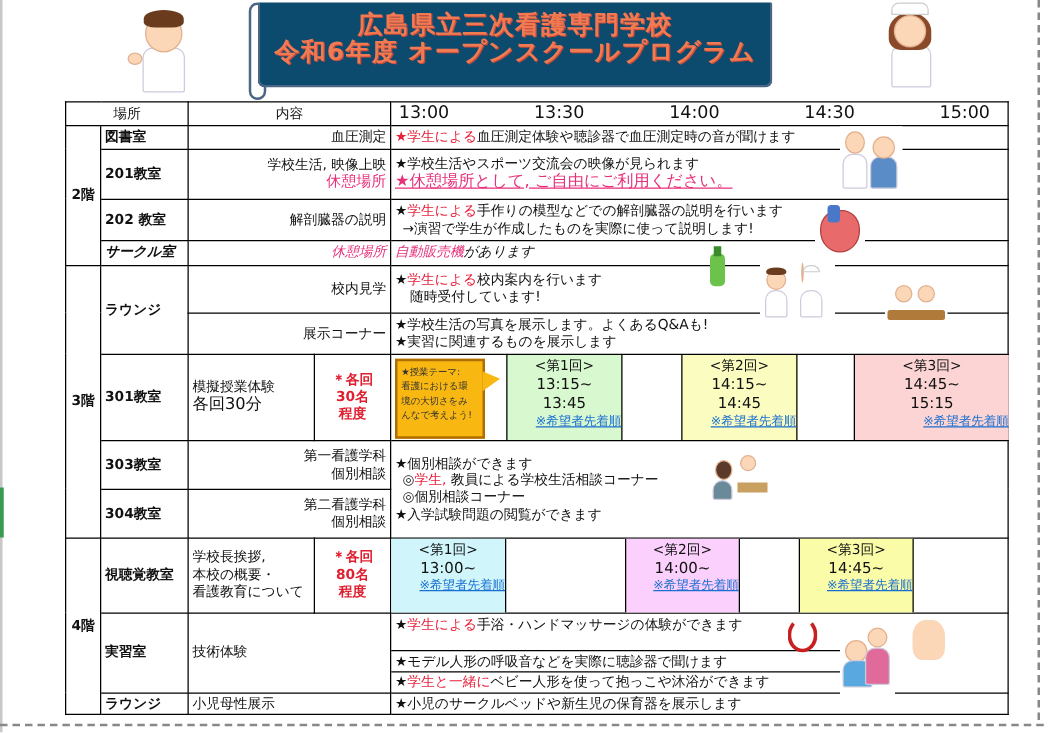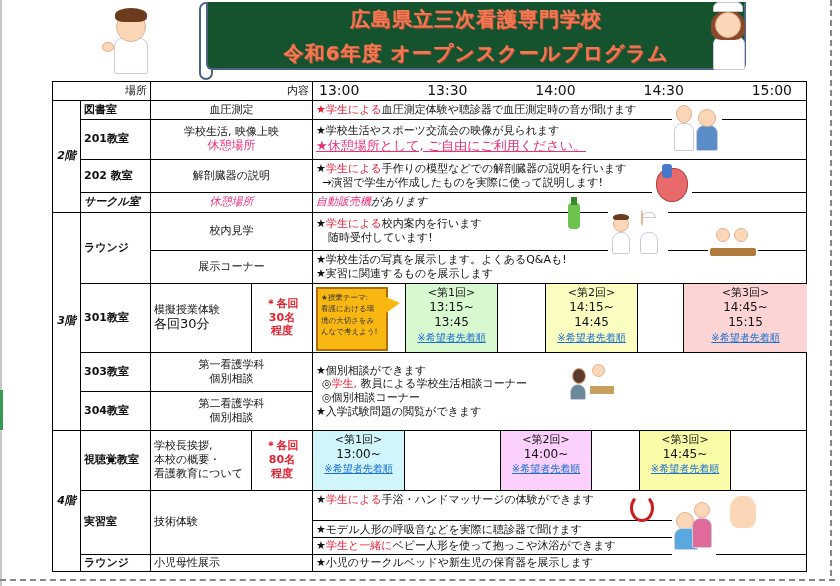--- a/index.html
+++ b/index.html
@@ -4,48 +4,48 @@
 <style>
   * { box-sizing: border-box; margin: 0; padding: 0; }
   html, body { width: 840px; height: 586px; overflow: hidden; background: #ffffff; }
   body { position: relative; font-family: "DejaVu Sans", "Liberation Sans", sans-serif; color: #111; }
 
   .edge-left { position: absolute; left: 0; top: 0; width: 2px; height: 586px; background: #c8c8c8; }
   .edge-left-mark { position: absolute; left: 0; top: 390px; width: 3px; height: 40px; background: #3a9b50; }
   .pagebreak-v { position: absolute; left: 830px; top: 0; height: 576px; border-left: 2px dashed #888; }
   .pagebreak-h { position: absolute; left: 0; top: 579px; width: 835px; border-top: 2px dashed #888; }
 
-  .banner { position: absolute; left: 206px; top: 2px; width: 540px; height: 68px;
-            border: 2px solid #4a6585; border-radius: 0 0 6px 6px; border-top: none; background: #14532d; }
+  .banner { position: absolute; left: 206px; top: 2px; width: 412px; height: 68px;
+            border: 2px solid #4a6585; border-radius: 0 0 6px 6px; border-top: none; background: #0c4a6e; }
   .scroll-roll { position: absolute; left: 199px; top: 2px; width: 14px; height: 78px;
                  border: 2px solid #4a6585; border-radius: 7px; background: #fff; }
   .banner-line { position: absolute; left: 0; width: 100%; text-align: center; font-weight: bold;
                  color: #f07a52; text-shadow: 1px 1px 0 #c84a3a; letter-spacing: 1px; }
   .banner-line.l1 { top: 4px; font-size: 20px; }
-  .banner-line.l2 { top: 38px; font-size: 20px; }
+  .banner-line.l2 { top: 26px; font-size: 20px; }
 
   .illus { position: absolute; }
   .person-head { position: absolute; border-radius: 50%; background: #fbd7b7; border: 1px solid #e2b08e; }
   .person-hair { position: absolute; border-radius: 50% 50% 30% 30%; background: #6a3b1c; }
   .person-body { position: absolute; background: #fff; border: 1px solid #ccd; border-radius: 8px 8px 2px 2px; }
   .nurse-cap { position: absolute; background: #fff; border: 1px solid #ccc; border-radius: 6px 6px 0 0; }
 
   table.sched { position: absolute; left: 52px; top: 81px; border-collapse: collapse; table-layout: fixed; width: 754px; }
   table.sched td { border: 1.5px solid #000; font-size: 11px; vertical-align: middle; padding: 0 3px; line-height: 1.25; }
-  .hdr td { height: 18px; text-align: right; font-size: 11px; }
+  .hdr td { height: 18px; text-align: center; font-size: 11px; }
   .times { display: flex; justify-content: space-between; padding: 0 14px 0 6px; font-size: 14px; }
-  .floor { text-align: center; font-weight: bold; font-size: 11px; font-style: italic; }
+  .floor { text-align: center; font-weight: bold; font-size: 11px; }
   .room { font-size: 11px; font-weight: bold; }
-  .center { text-align: center; }
+  .center { text-align: right; }
   .big { font-size: 13px; }
   .red { color: #e8203a; }
   .pink { color: #e8307a; }
   .red-bold { color: #e02030; font-weight: bold; font-size: 15px; text-align: center; line-height: 1.35; margin-top: 32px; }
   .underline-pink { color: #e8307a; text-decoration: underline; font-size: 13px; }
-  .link { color: #1a6fd0; text-decoration: underline; font-size: 10px; }
+  .link { color: #1a6fd0; text-decoration: underline; font-size: 10px; text-align: right; }
 
   .tl { position: relative; padding: 0 !important; }
   .session { position: absolute; top: 2px; bottom: 2px; text-align: center; font-size: 11px; line-height: 1.3; padding-top: 2px; }
   .session .num { font-size: 11px; }
   .session .time { font-size: 12px; text-align: center; }
   .callout { position: absolute; left: 3px; top: 3px; width: 72px; height: 64px; background: #f9b712;
              border: 2px solid #b06d00; font-size: 7.5px; line-height: 1.55; padding: 3px 3px; color: #333; }
   .callout:after { content: ""; position: absolute; right: -14px; top: 8px; border-left: 14px solid #f9b712;
                    border-top: 6px solid transparent; border-bottom: 10px solid transparent; }
 

